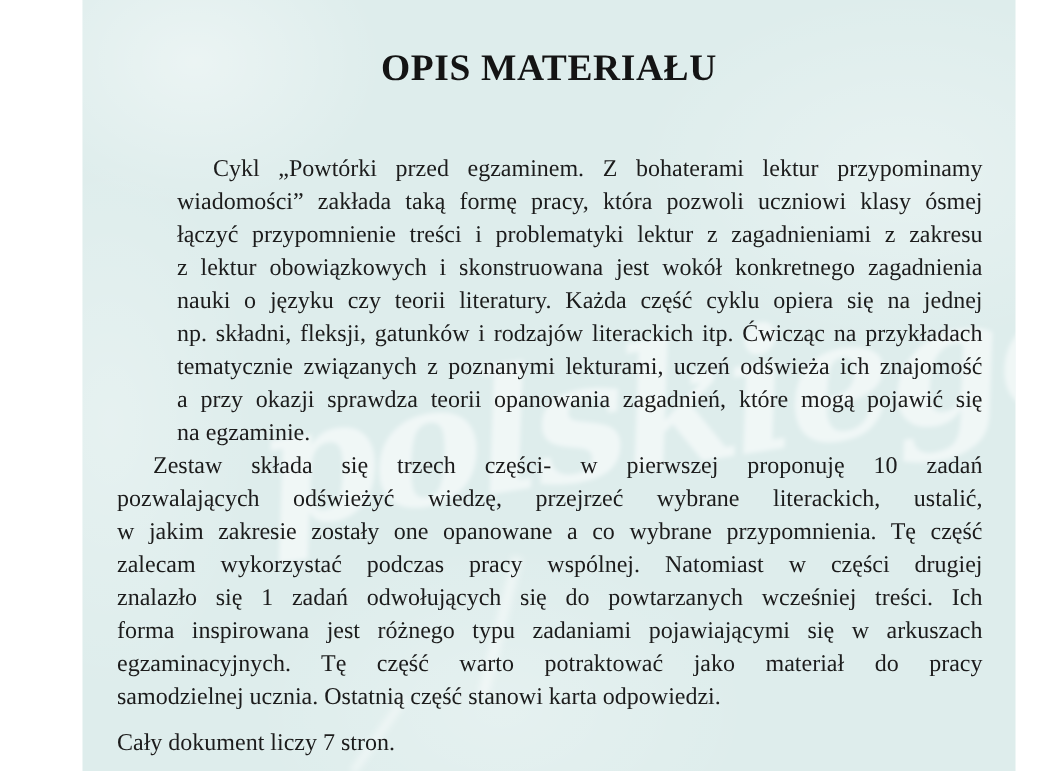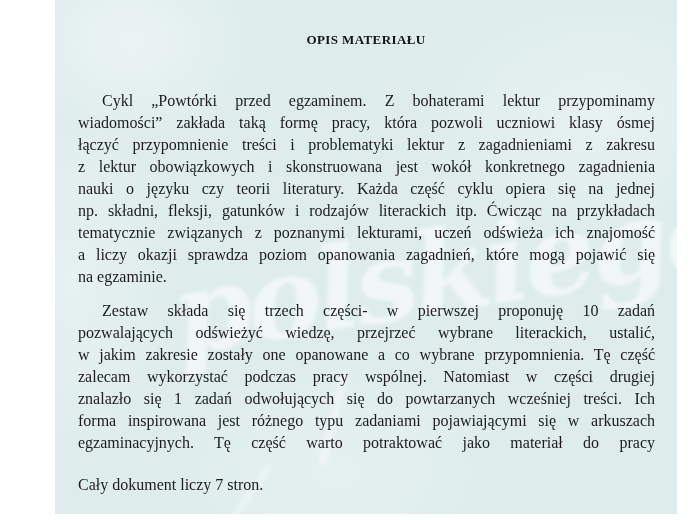--- a/index.html
+++ b/index.html
@@ -37,30 +37,30 @@
   .streak{
     position:absolute;background:rgba(255,255,255,0.45);
     filter:blur(2px);pointer-events:none;
   }
   .streak.s1{left:275px;top:370px;width:7px;height:95px;transform:rotate(14deg);}
   .streak.s2{left:195px;top:460px;width:5px;height:60px;transform:rotate(35deg);}
   .content{position:relative;z-index:2;}
   .title{
     margin:32px 0 0;
     text-align:center;
-    font-size:13px;font-weight:bold;letter-spacing:0.4px;
+    font-size:25px;font-weight:bold;letter-spacing:0.4px;
     color:#141414;
   }
   .para{
     margin:0;padding:0 22px 0 23px;
     font-size:16px;line-height:22px;color:var(--c-text);
   }
-  .p1{margin-top:42px;}
-  .p2{margin-top:12px;}
-  .p3{margin-top:20px;}
+  .p1{margin-top:42px;margin-left:40px;}
+  .p2{}
+  .p3{margin-top:9px;}
   .ln{text-align:justify;text-align-last:justify;}
   .ln-last{text-align:center;text-align-last:left;}
   .ln-first{text-indent:24px;}
 </style>
 </head>
 <body>
 
 <div class="page">
   <div class="watermark">polskiego</div>
   <div class="streak s1"></div>
@@ -70,31 +70,32 @@
     <h1 class="title">OPIS MATERIAŁU</h1>
 
     <div class="para p1">
       <div class="ln ln-first">Cykl „Powtórki przed egzaminem. Z bohaterami lektur przypominamy</div>
       <div class="ln">wiadomości” zakłada taką formę pracy, która pozwoli uczniowi klasy ósmej</div>
       <div class="ln">łączyć przypomnienie treści i problematyki lektur z zagadnieniami z zakresu</div>
       <div class="ln">z lektur obowiązkowych i skonstruowana jest wokół konkretnego zagadnienia</div>
       <div class="ln">nauki o języku czy teorii literatury. Każda część cyklu opiera się na jednej</div>
       <div class="ln">np. składni, fleksji, gatunków i rodzajów literackich itp. Ćwicząc na przykładach</div>
       <div class="ln">tematycznie związanych z poznanymi lekturami, uczeń odświeża ich znajomość</div>
-      <div class="ln">a liczy okazji sprawdza poziom opanowania zagadnień, które mogą pojawić się</div>
+      <div class="ln">a przy okazji sprawdza teorii opanowania zagadnień, które mogą pojawić się</div>
       <div class="ln ln-last">na egzaminie.</div>
     </div>
 
     <div class="para p2">
       <div class="ln ln-first">Zestaw składa się trzech części- w pierwszej proponuję 10 zadań</div>
       <div class="ln">pozwalających odświeżyć wiedzę, przejrzeć wybrane literackich, ustalić,</div>
       <div class="ln">w jakim zakresie zostały one opanowane a co wybrane przypomnienia. Tę część</div>
       <div class="ln">zalecam wykorzystać podczas pracy wspólnej. Natomiast w części drugiej</div>
       <div class="ln">znalazło się 1 zadań odwołujących się do powtarzanych wcześniej treści. Ich</div>
       <div class="ln">forma inspirowana jest różnego typu zadaniami pojawiającymi się w arkuszach</div>
       <div class="ln">egzaminacyjnych. Tę część warto potraktować jako materiał do pracy</div>
+      <div class="ln ln-last">samodzielnej ucznia. Ostatnią część stanowi karta odpowiedzi.</div>
     </div>
 
     <div class="para p3">
       <div class="ln ln-last">Cały dokument liczy 7 stron.</div>
     </div>
   </div>
 </div>
 
 </body></html>

